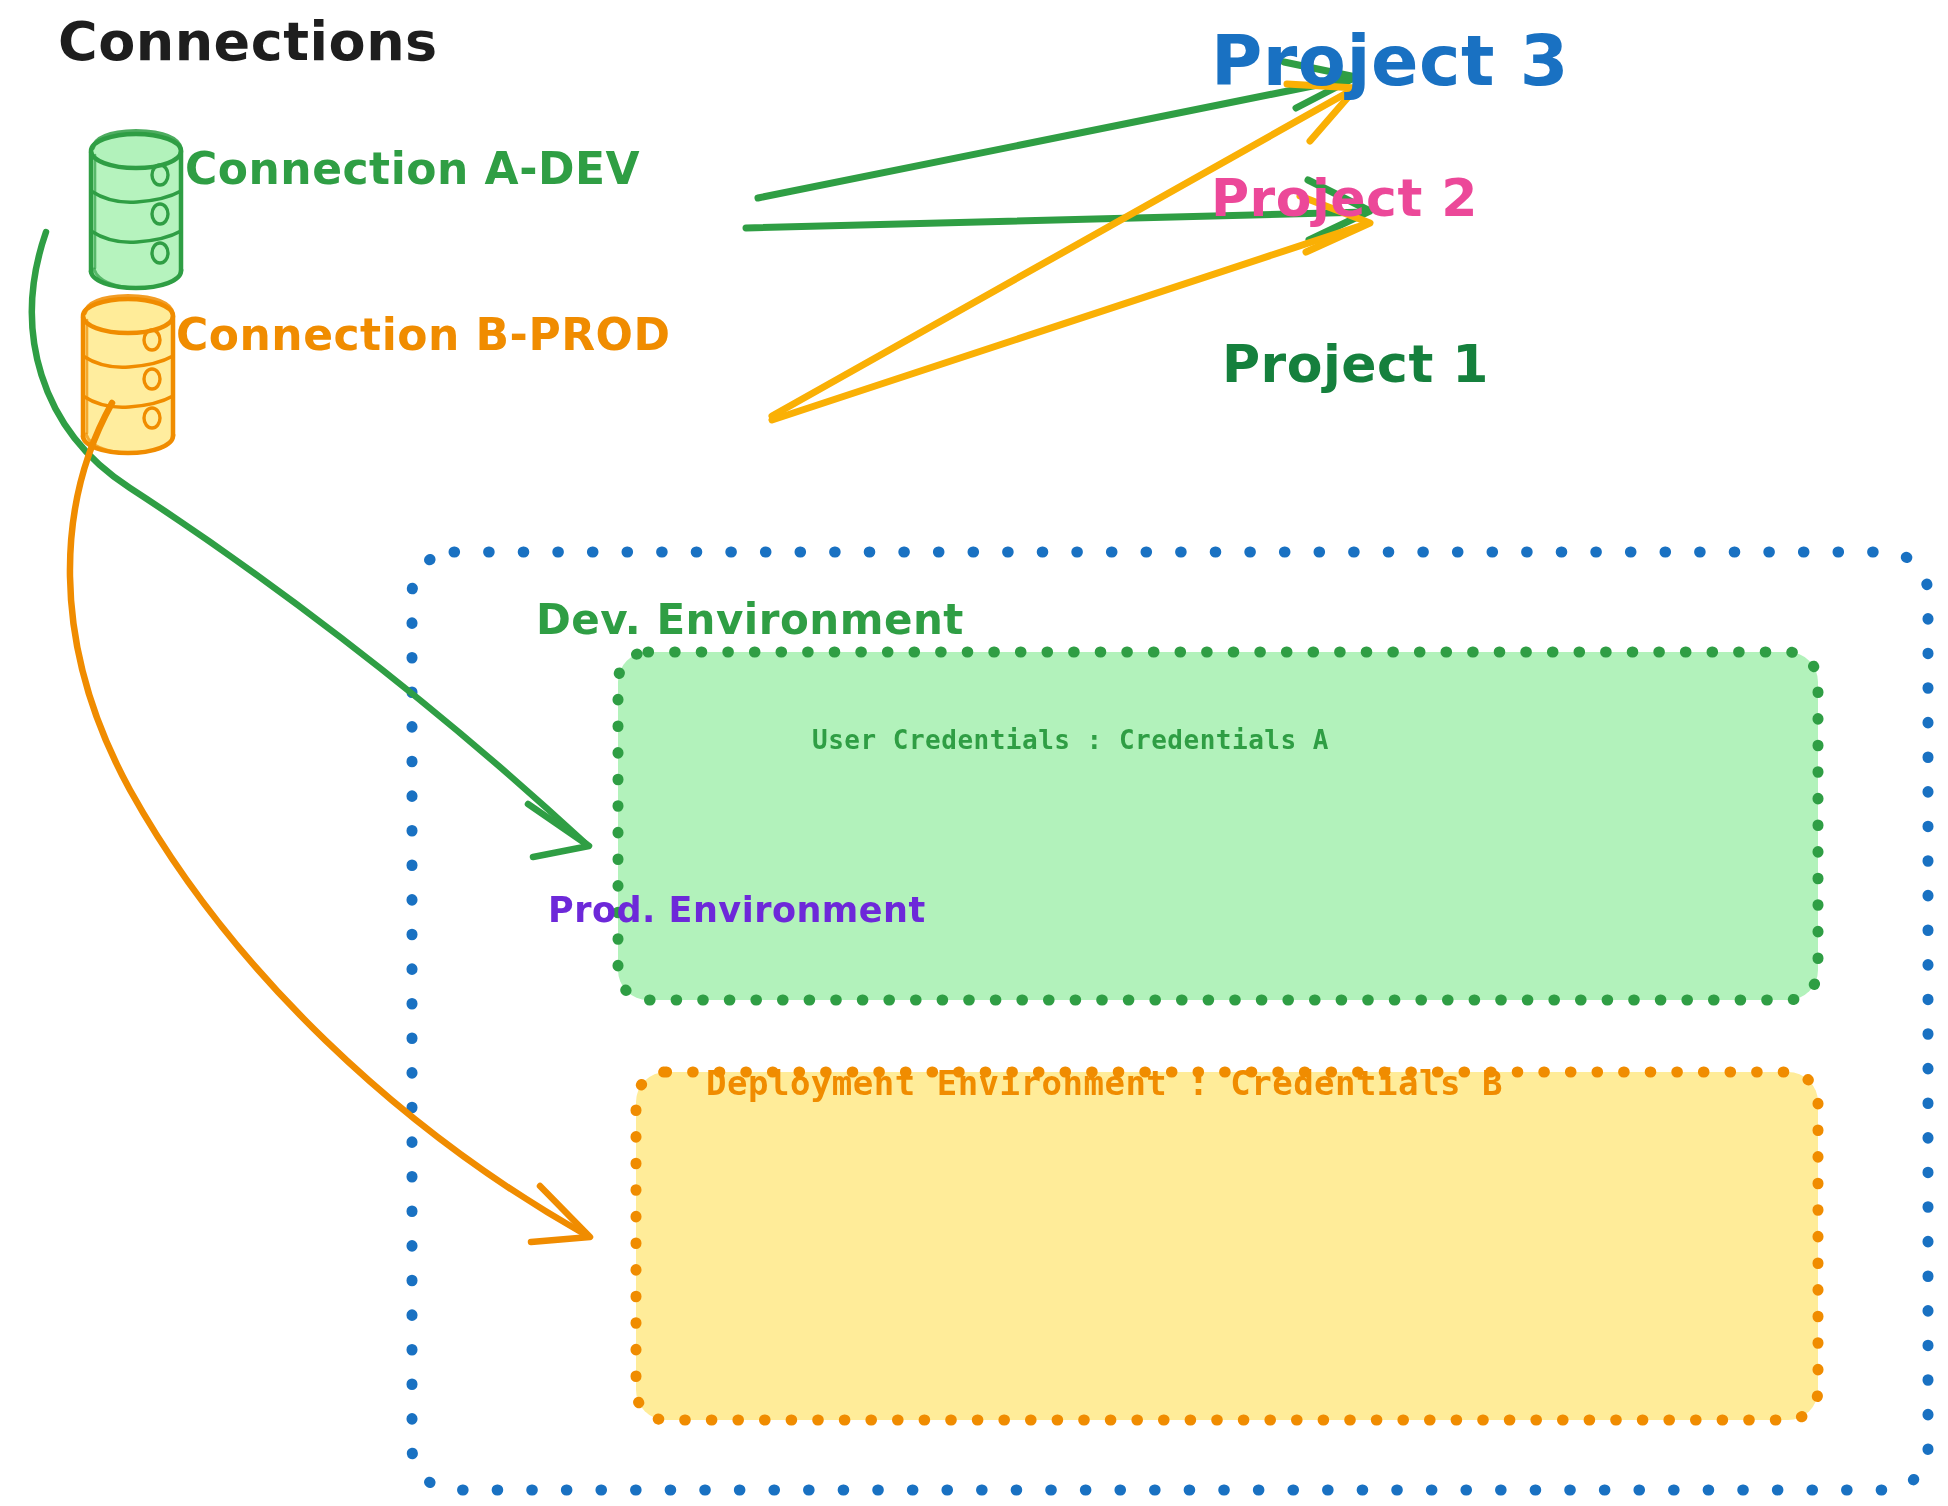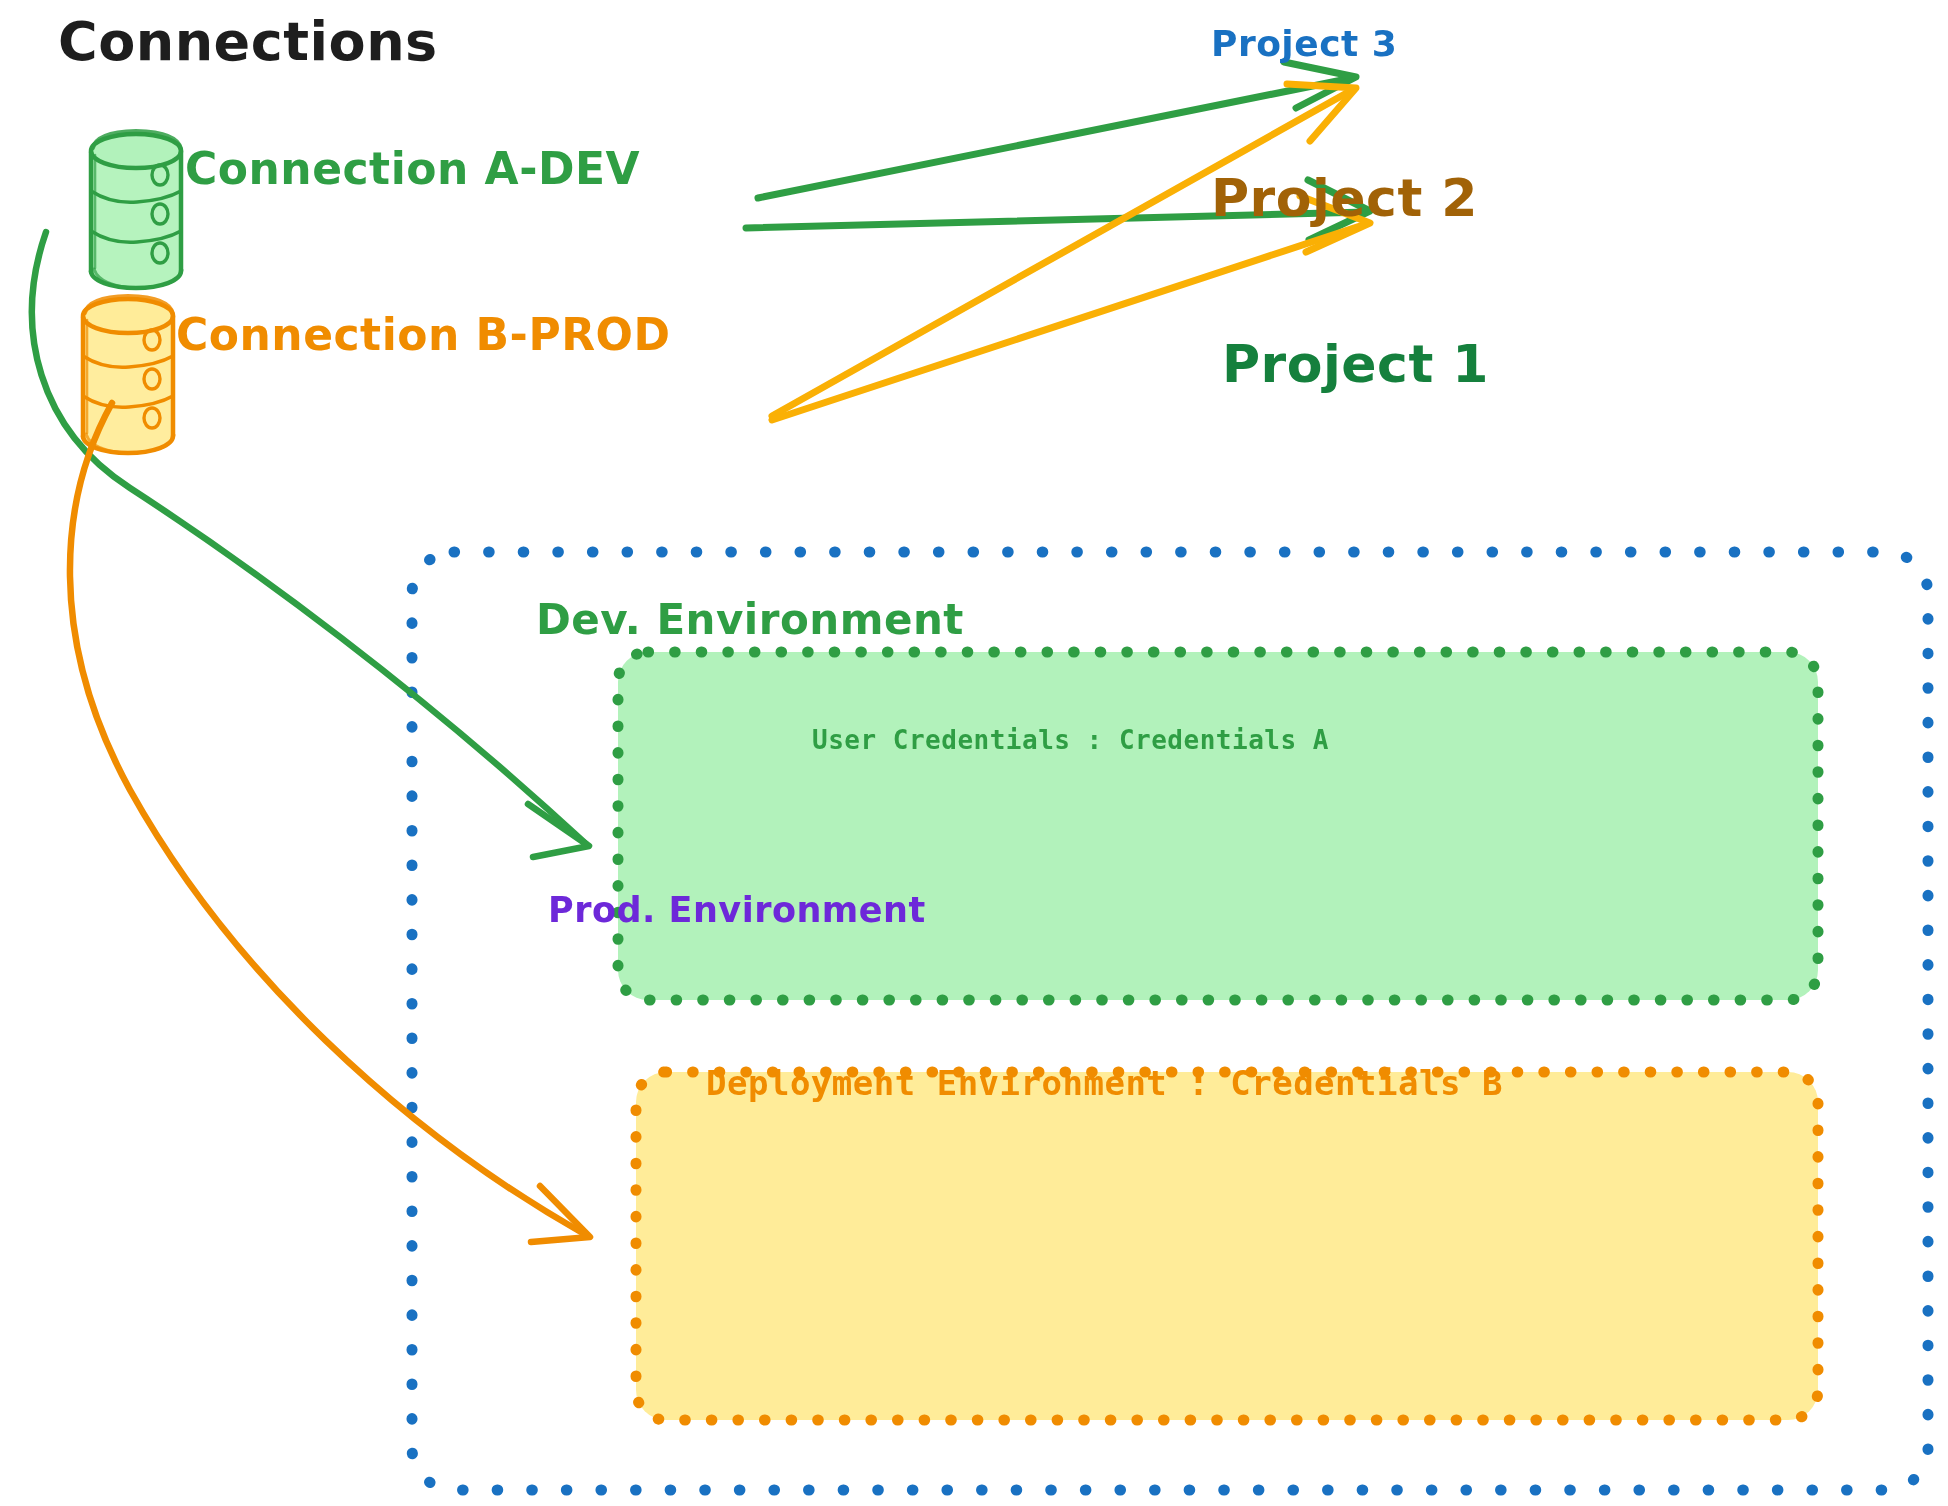--- a/index.html
+++ b/index.html
@@ -57,28 +57,28 @@
   }
   #label-conn-b {
     left: 176px;
     top: 312px;
     font-size: 44px;
     color: #f08c00;
   }
   #label-project-3 {
     left: 1211px;
     top: 25px;
-    font-size: 36px;
+    font-size: 70px;
     color: #1971c2;
   }
   #label-project-2 {
     left: 1211px;
     top: 171px;
     font-size: 52px;
-    color: #a16207;
+    color: #ec4899;
   }
   #label-project-1 {
     left: 1222px;
     top: 337px;
     font-size: 52px;
     color: #15803d;
   }
   #label-dev-env {
     left: 536px;
     top: 558px;

